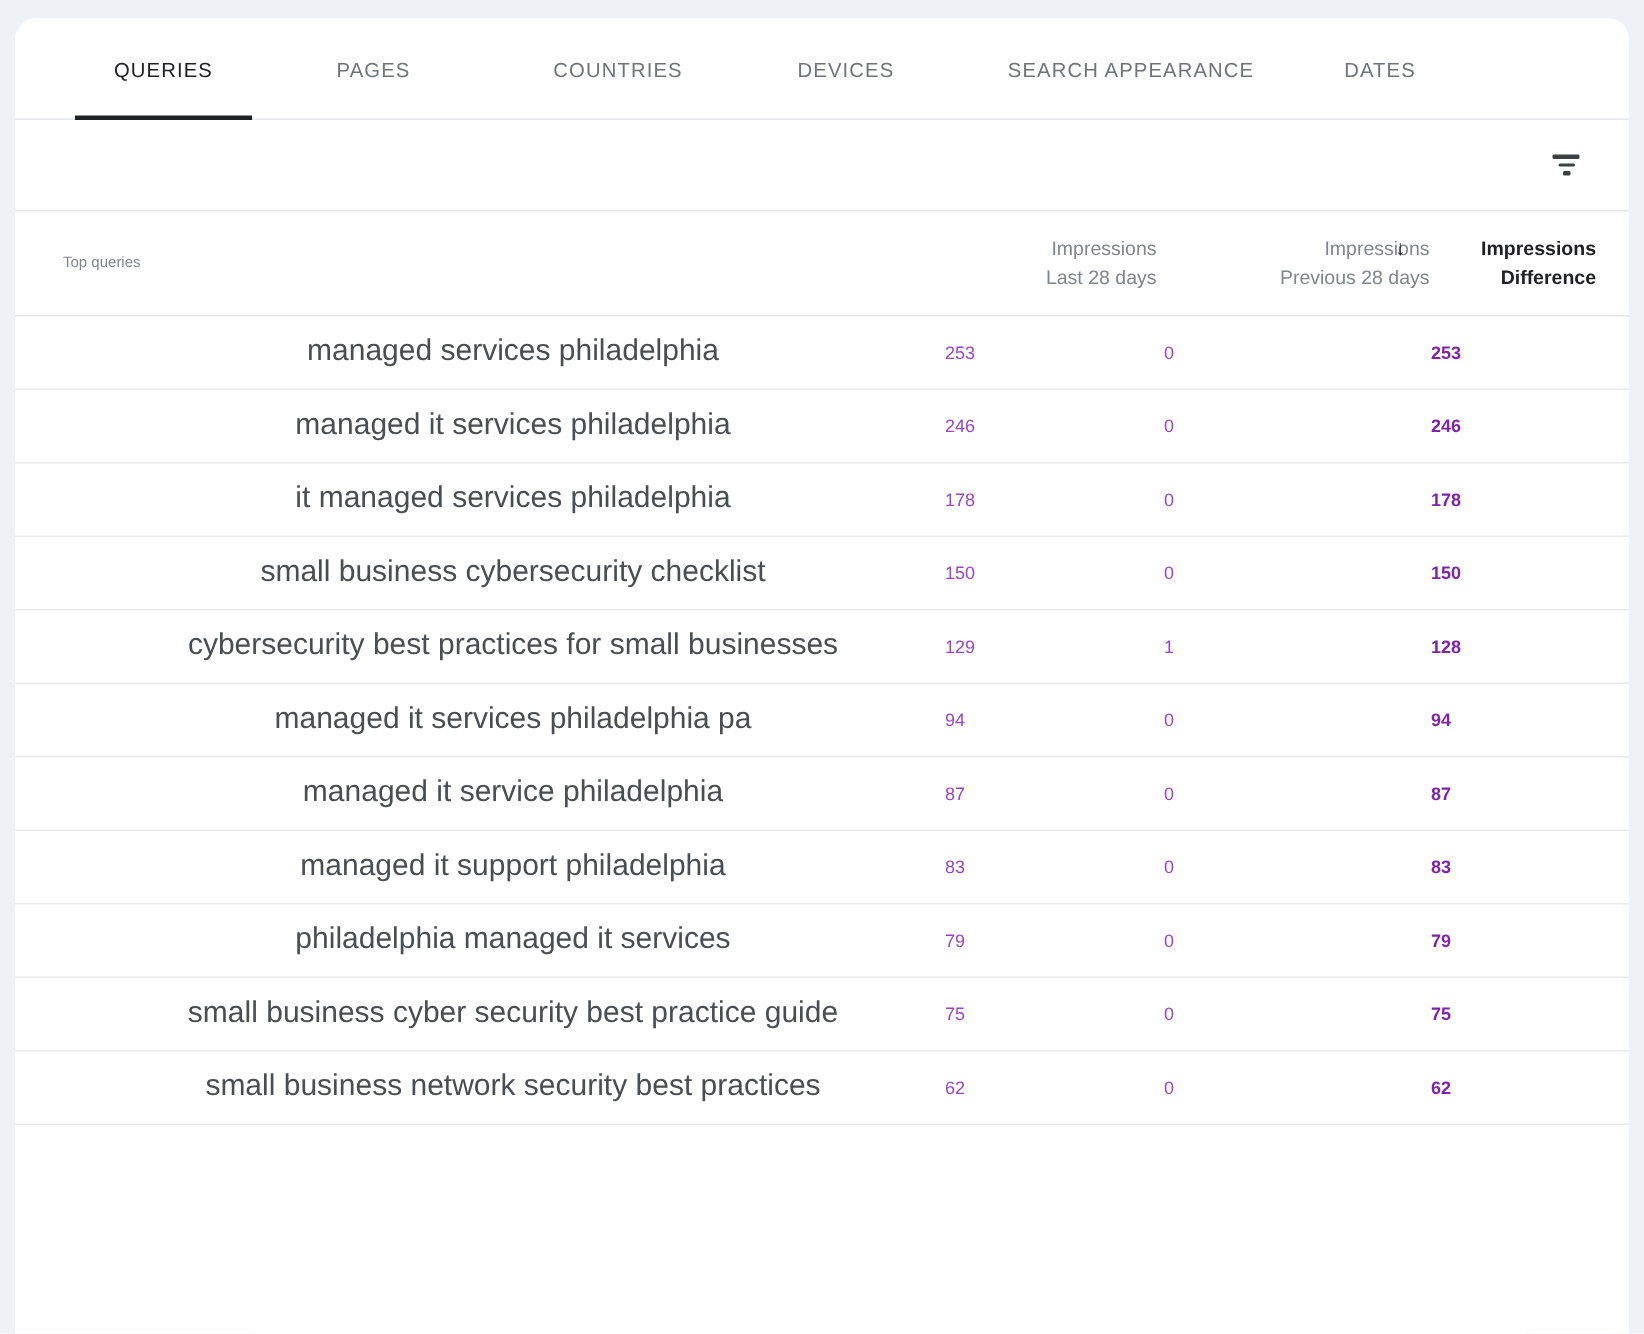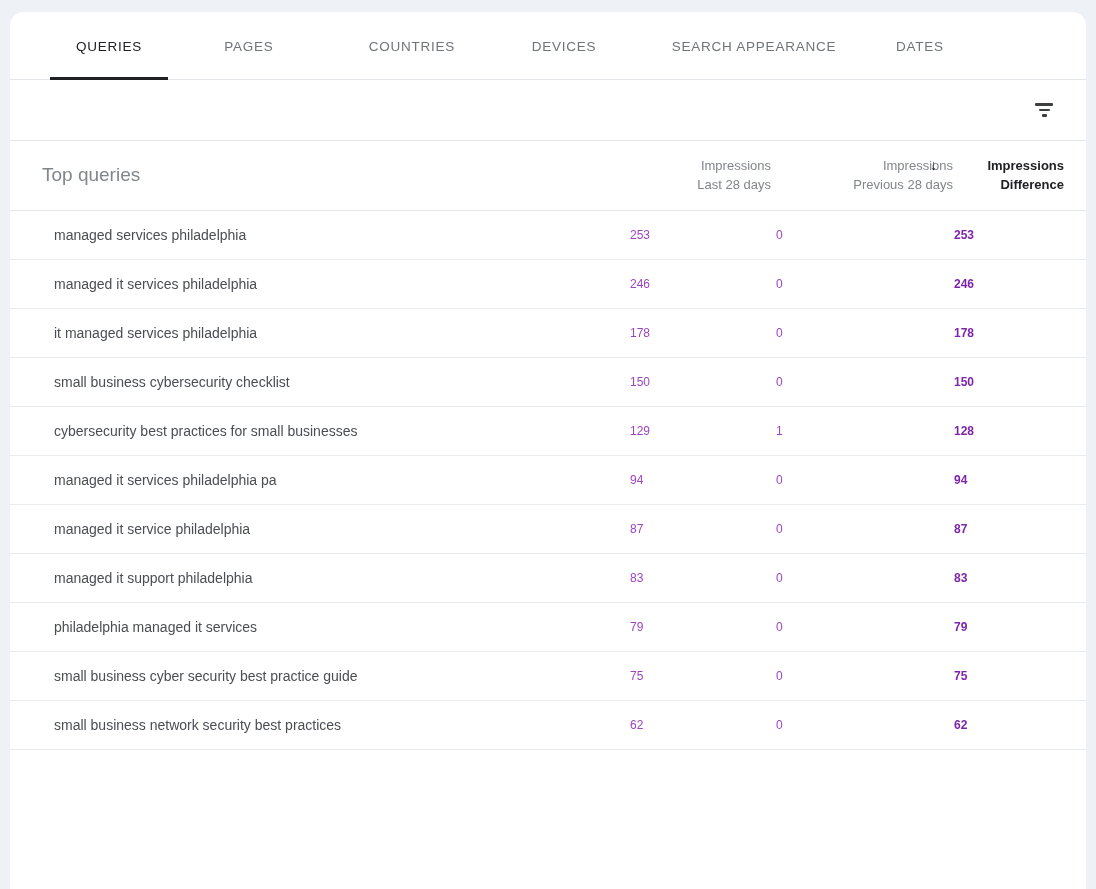--- a/index.html
+++ b/index.html
@@ -139,21 +139,21 @@
     font-weight: 400;
     font-size: 13px;
     color: #80868b;
     border-bottom: 1px solid #e4e6e9;
     padding: 0;
   }
 
   th.h-query {
     text-align: left;
     padding-left: 32px;
-    font-size: 19px;
+    font-size: 10px;
     color: #80868b;
   }
 
   th.h-num {
     text-align: right;
     padding-right: 0;
     line-height: 19px;
   }
   th.h-num .l1, th.h-num .l2 { display: block; }
 
@@ -177,23 +177,23 @@
   }
 
   tbody td {
     height: 49px;
     border-bottom: 1px solid #e9eaec;
     padding: 0;
     vertical-align: middle;
   }
 
   td.q {
-    text-align: left;
+    text-align: center;
     padding-left: 44px;
-    font-size: 14px;
+    font-size: 20px;
     color: #4a4e52;
     white-space: nowrap;
     overflow: hidden;
     text-overflow: ellipsis;
   }
 
   td.n {
     font-size: 12px;
     color: #9c45c4;
   }

